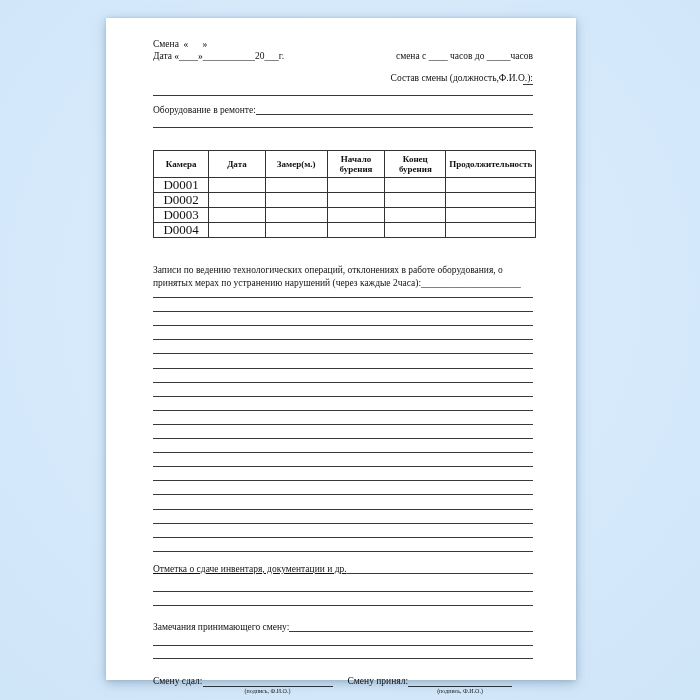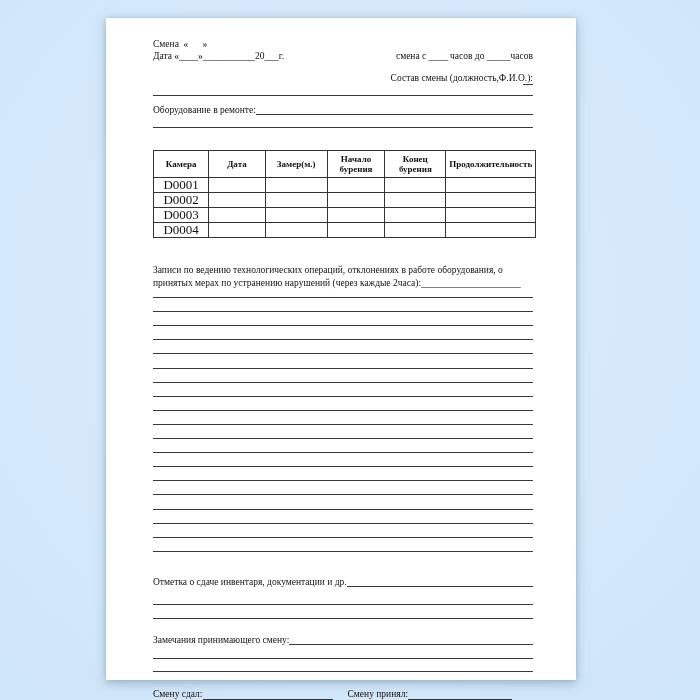--- a/index.html
+++ b/index.html
@@ -44,21 +44,21 @@
   table.cam td { font-size: 13px; height: 14px; }
   col.c0 { width: 55px; } col.c1 { width: 56px; } col.c2 { width: 62px; }
   col.c3 { width: 57px; } col.c4 { width: 61px; } col.c5 { width: 89px; }
 
   .para { margin-top: 26px; line-height: 13px; text-align: left; }
   .para .fill-inline { white-space: pre; }
 
   .blanks-main { margin-top: -6px; }
   .blanks-main .blank-line { height: 13.1px; }
 
-  .inventory-row { margin-top: 24px; }
+  .inventory-row { margin-top: 11px; text-decoration: underline; }
   .blanks-inv .blank-line { height: 13px; }
   .blanks-inv .blank-line:first-child { margin-top: 3px; }
 
   .remarks-row { margin-top: 15px; }
   .blanks-rem .blank-line { height: 12px; }
 
   .sig-row { margin-top: 16px; display: flex; align-items: flex-start; }
   .sig-row .lbl { line-height: 12px; }
   .sig-wrap { display: inline-flex; flex-direction: column; }
   .sig1 { width: 130px; }

